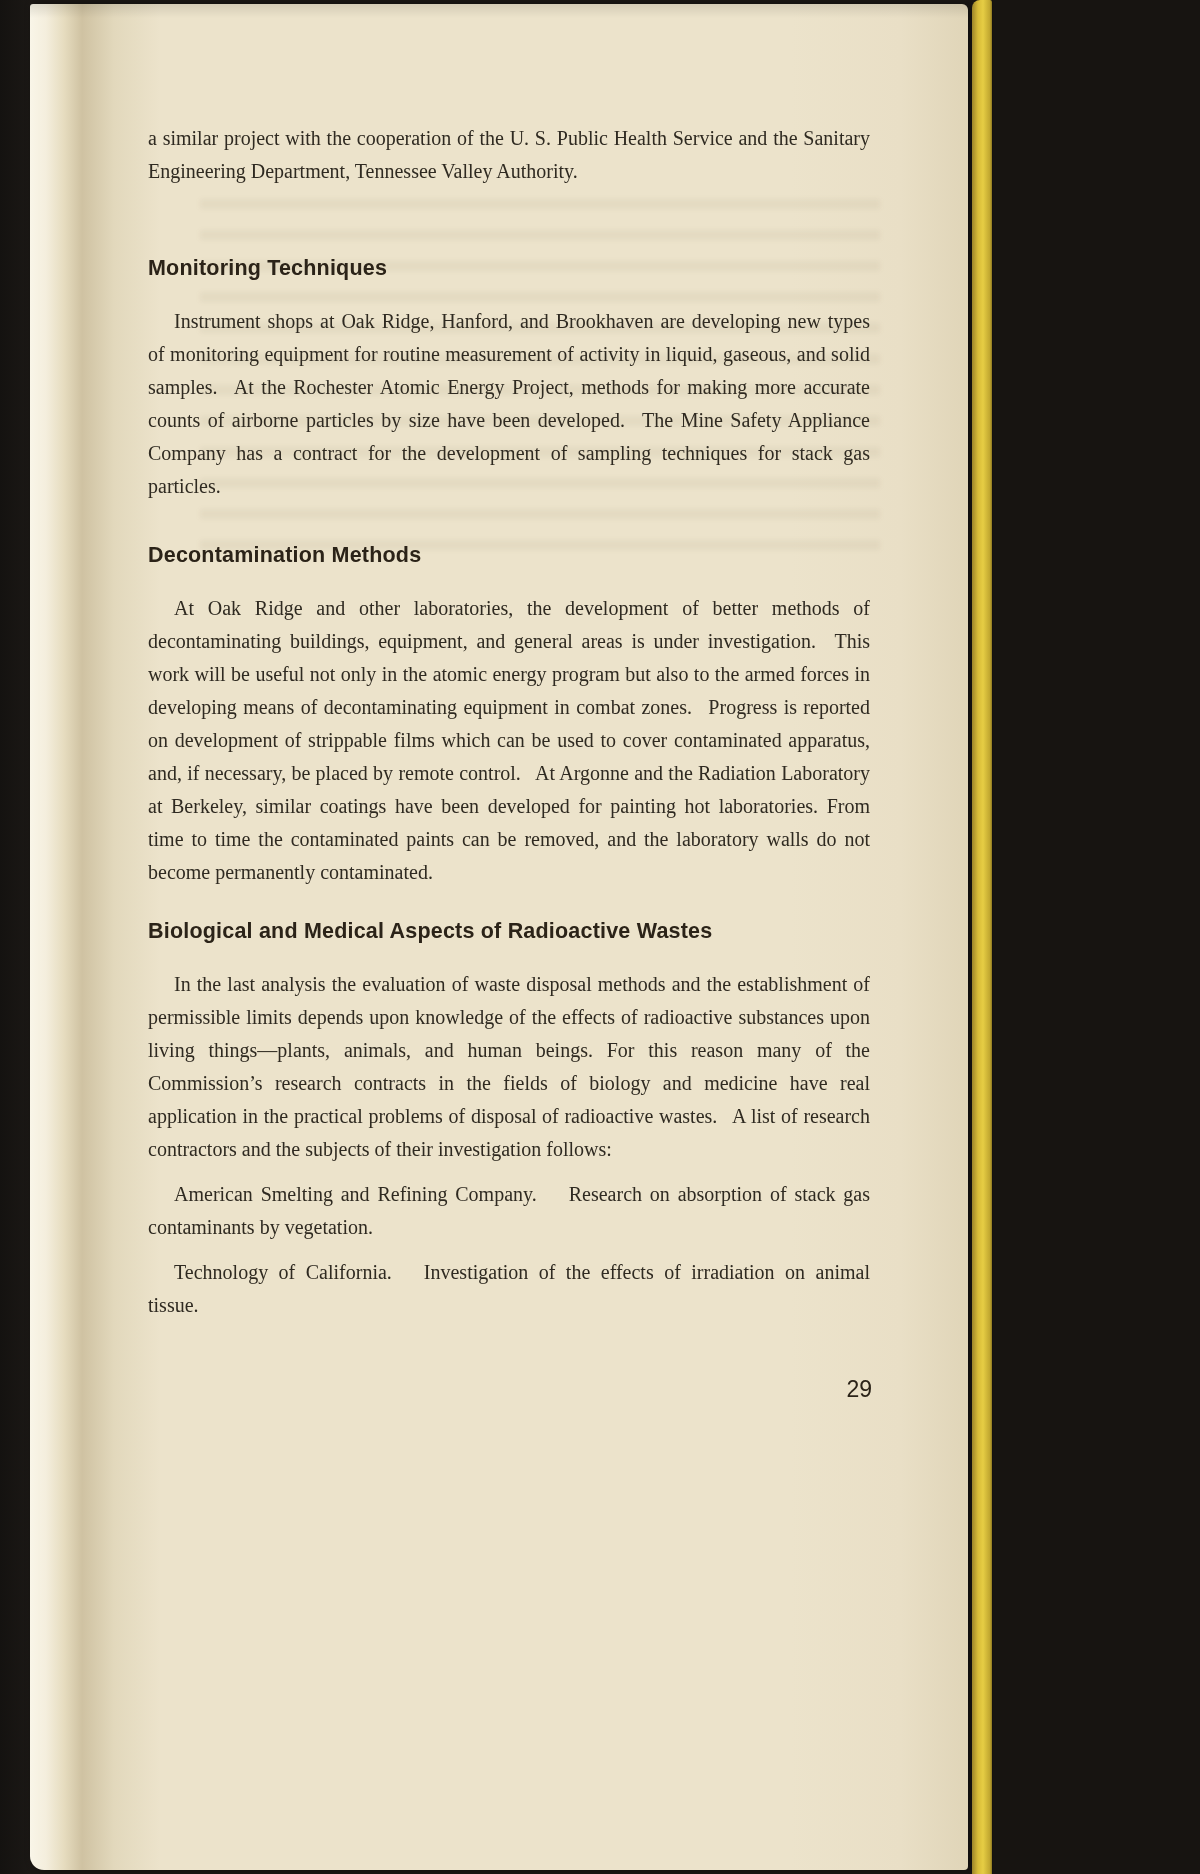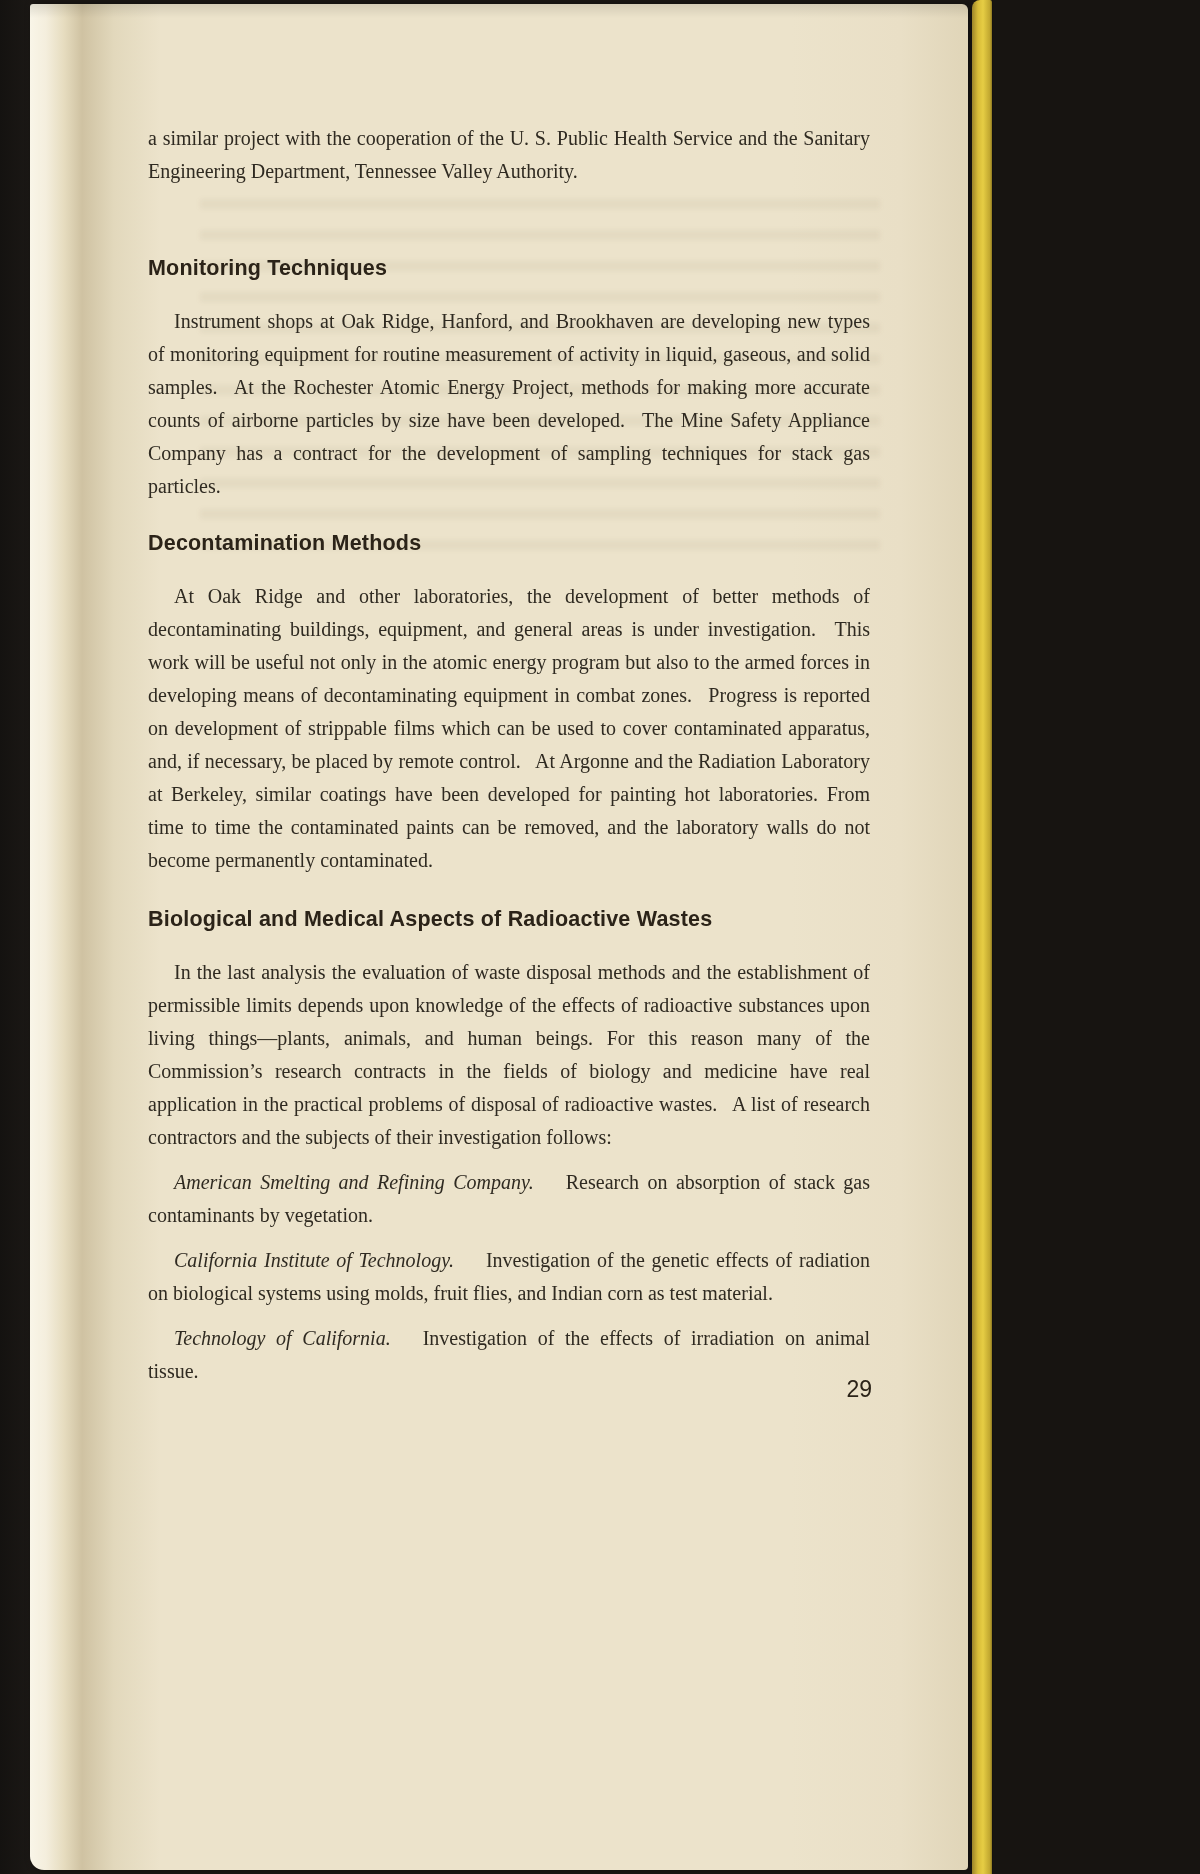--- a/index.html
+++ b/index.html
@@ -73,36 +73,35 @@
   .body {
     margin: 0;
     font-family: "Liberation Serif", serif;
     font-size: 20px;
     line-height: 33px;
     text-align: justify;
     color: #2f2a21;
   }
   .indent { text-indent: 26px; }
   .section-monitoring { margin-top: 68px; }
-  .section-decontamination { margin-top: 28px; }
+  .section-decontamination { margin-top: 40px; }
   .section-biological { margin-top: 30px; }
   .section-heading {
     margin: 0 0 24px 0;
     font-family: "Liberation Sans", sans-serif;
     font-weight: 700;
     font-size: 21.5px;
     letter-spacing: 0.2px;
     color: #2b2318;
   }
   .entry {
     margin-top: 12px;
     text-indent: 26px;
   }
   .entry-name {
-    font-style: italic;
     margin-right: 32px;
   }
   .page-number {
     position: absolute;
     top: 1372px;
     right: 96px;
     font-family: "Liberation Sans", sans-serif;
     font-weight: 400;
     font-size: 23px;
     color: #2b2318;
@@ -132,23 +131,20 @@
       </section>
 
       <section class="section-biological">
         <h2 class="section-heading">Biological and Medical Aspects of Radioactive Wastes</h2>
         <p class="body indent">In the last analysis the evaluation of waste disposal methods and the establishment of permissible limits depends upon knowledge of the effects of radioactive substances upon living things—plants, animals, and human beings. For this reason many of the Commission’s research contracts in the fields of biology and medicine have real application in the practical problems of disposal of radioactive wastes.  A list of research contractors and the subjects of their investigation follows:</p>
 
         <p class="body entry">
           <span class="entry-name">American Smelting and Refining Company.</span><span>Research on absorption of stack gas contaminants by vegetation.</span>
         </p>
 
-        <p class="body entry">
-          <span class="entry-name">California Institute of Technology.</span><span>Investigation of the genetic effects of radiation on biological systems using molds, fruit flies, and Indian corn as test material.</span>
-        </p>
 
         <p class="body entry">
           <span class="entry-name">Technology of California.</span><span>Investigation of the effects of irradiation on animal tissue.</span>
         </p>
       </section>
 
     </div>
 
     <div class="page-number">29</div>
 

